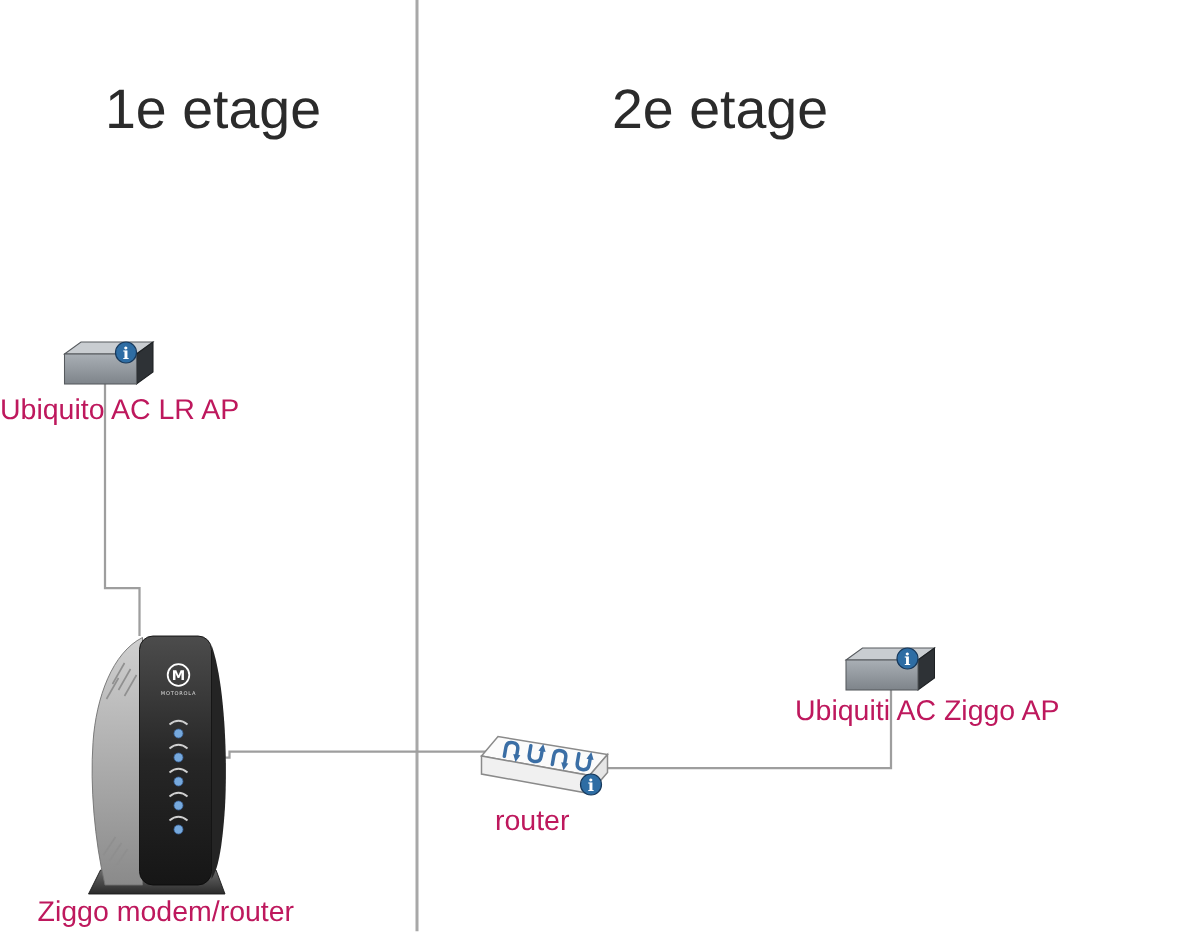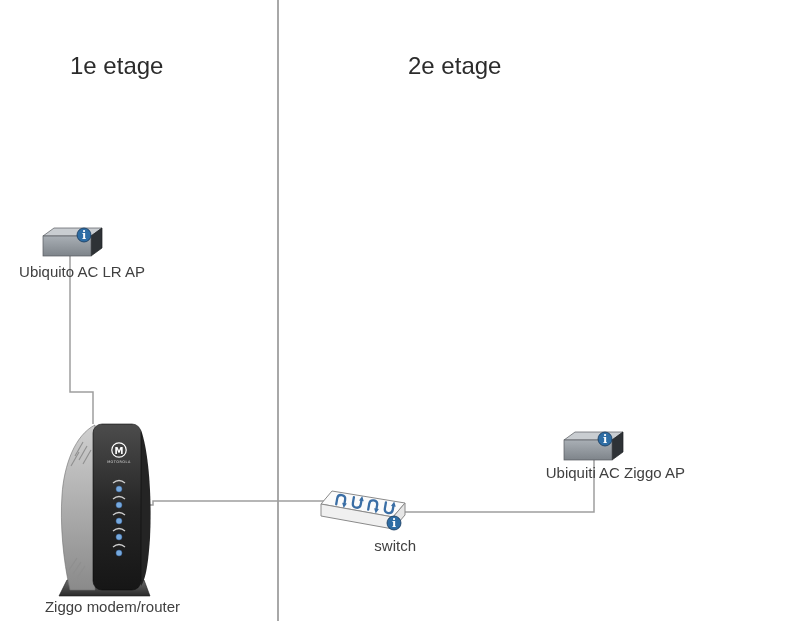--- a/index.html
+++ b/index.html
@@ -10,35 +10,35 @@
     position:relative;
     overflow:hidden;
   }
   .canvas{position:absolute;inset:0;}
   .divider{
     position:absolute;left:277px;top:0;width:2px;height:621px;
     background:#a8a8a8;
   }
   .floor-title{
     position:absolute;
-    font-size:24px;color:#2b2b2b;
+    font-size:37px;color:#2b2b2b;
     white-space:nowrap;
   }
   #floor-title-1{left:70px;top:52px;}
   #floor-title-2{left:408px;top:52px;text-align:right;}
   .connector-layer{position:absolute;left:0;top:0;}
   .device{position:absolute;}
   #device-ap-lr{left:42px;top:226px;width:62px;height:34px;}
   #device-ap-lite{left:563px;top:430px;width:62px;height:34px;}
   #device-switch{left:320px;top:488px;width:86px;height:48px;}
   #device-modem{left:53px;top:420px;width:100px;height:178px;}
   .device-label{
     position:absolute;
-    font-size:15px;color:#404040;
-    text-align:right;white-space:nowrap;
+    font-size:19px;color:#be185d;
+    text-align:left;white-space:nowrap;
   }
   #label-ap-lr{left:0px;top:263px;width:145px;}
   #label-ap-lite{left:530px;top:464px;width:155px;}
   #label-switch{left:330px;top:537px;width:86px;}
   #label-modem{left:25px;top:598px;width:155px;}
 </style>
 </head>
 <body>
 
 <div class="canvas">
@@ -147,21 +147,21 @@
           <path d="M -4,5 L -4,-1 Q -4,-5 0,-5 Q 4,-5 4,-1 L 4,4"></path>
           <polygon points="1.6,2.5 6.4,2.5 4,7.5" fill="#3a6ea5" stroke="none"></polygon>
         </g>
       </g>
       <g>
         <circle cx="74" cy="35" r="7" fill="#2e6da4" stroke="#17395c" stroke-width="0.8"></circle>
         <text x="74" y="39" text-anchor="middle" font-family="DejaVu Serif, serif" font-size="11" font-weight="bold" fill="#ffffff">i</text>
       </g>
     </svg>
   </div>
-  <div class="device-label" id="label-switch">switch</div>
+  <div class="device-label" id="label-switch">router</div>
 
   <div class="device" id="device-ap-lite">
     <svg width="62" height="34" viewBox="0 0 62 34">
       <defs>
         <linearGradient id="apFront2" x1="0" y1="0" x2="0" y2="1">
           <stop offset="0" stop-color="#a9afb5"></stop>
             <stop offset="1" stop-color="#7e848a"></stop>
         </linearGradient>
       </defs>
       <polygon points="1,10 12,2 60,2 49,10" fill="#c9cdd1" stroke="#565a5e" stroke-width="0.7"></polygon>

